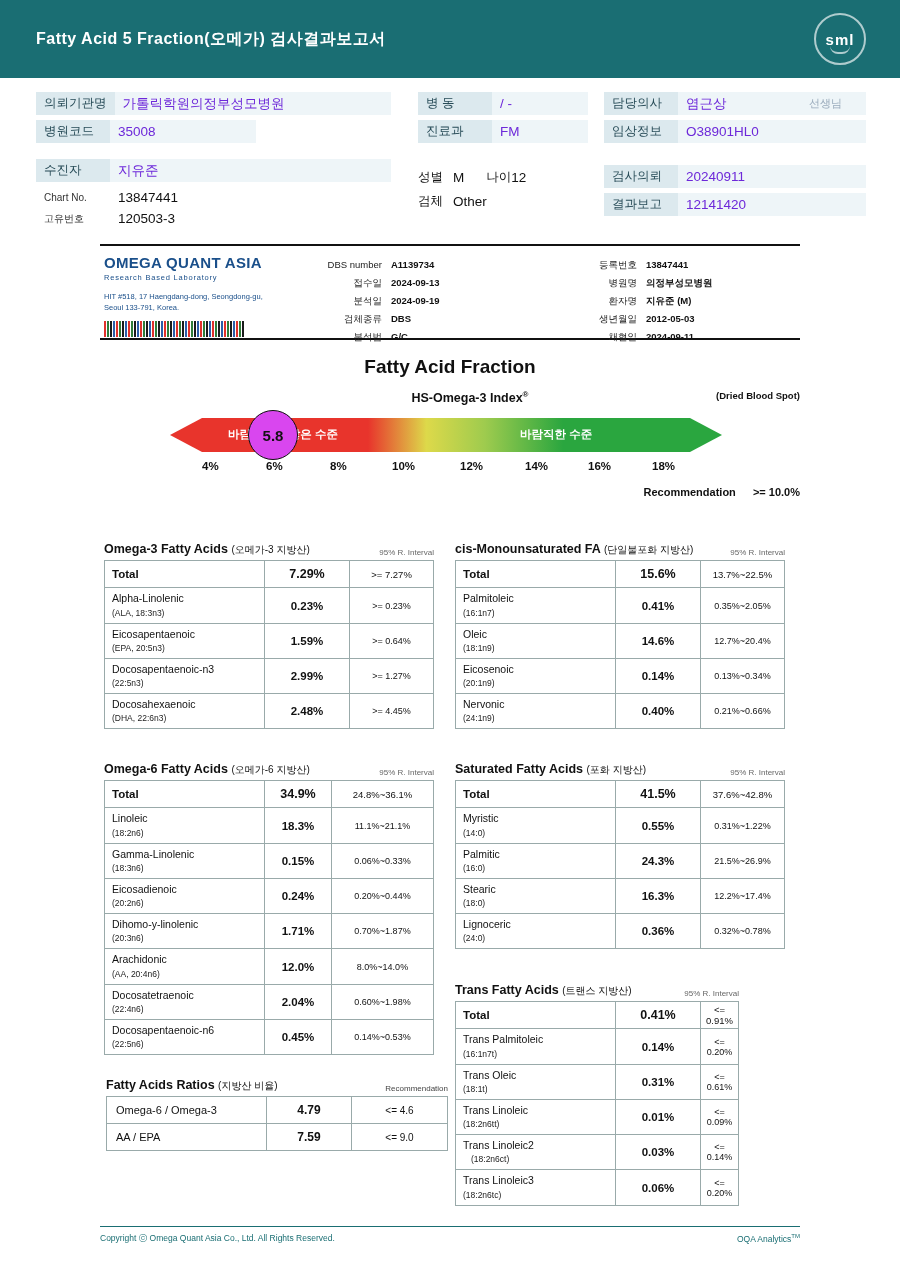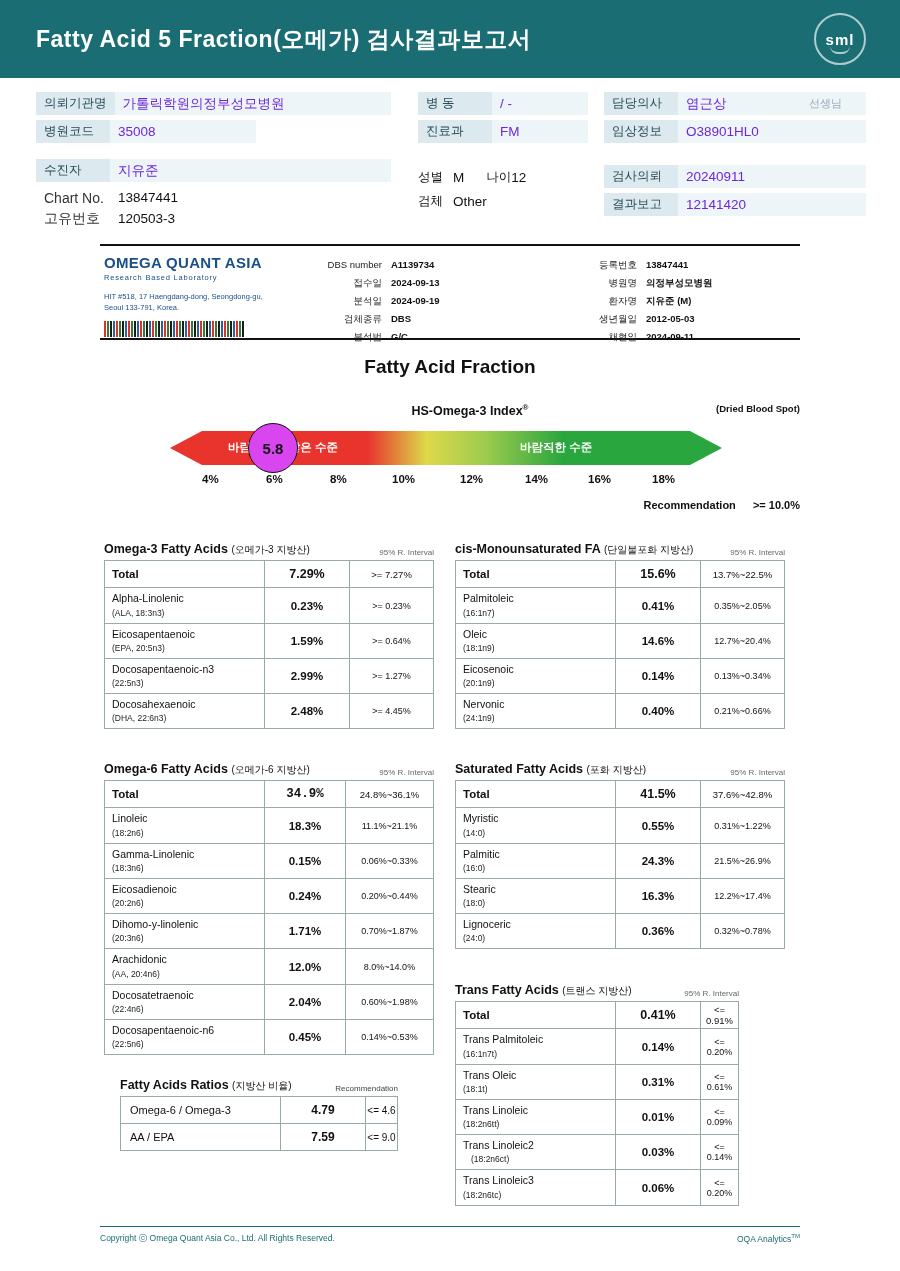--- a/index.html
+++ b/index.html
@@ -15,21 +15,21 @@
 
   
   .hdr {
     height: 78px;
     background: #1a6e73;
     display: flex; align-items: center; justify-content: space-between;
     padding: 0 34px 0 36px;
   }
   .hdr-title {
     color: #ffffff;
-    font-size: 23px;
+    font-size: 16px;
     font-weight: bold;
     letter-spacing: .5px;
   }
   .logo-circle {
     width: 52px; height: 52px; border-radius: 50%;
     border: 2px solid rgba(255,255,255,.65);
     display:flex; align-items:center; justify-content:center;
     color:#fff; font-size:15px; letter-spacing:1px; font-weight:600;
     position: relative;
   }
@@ -54,21 +54,21 @@
   .col1 { position:absolute; left:36px; top:14px; width:355px; }
   .col2 { position:absolute; left:418px; top:14px; width:170px; }
   .col3 { position:absolute; left:604px; top:14px; width:262px; }
 
   .bar { height:23px; display:flex; align-items:center; }
   .bar .lbl { height:23px; line-height:15px; }
   .bar .val { font-size:13.5px; }
   .bar-fill { background:#eef5f8; flex:1; height:23px; display:flex; align-items:center; }
 
   .plainrow { display:flex; align-items:center; height:21px; }
-  .plainrow .pl { width:74px; font-size:14px; color:#333; padding-left:8px;}
+  .plainrow .pl { width:74px; font-size:10px; color:#333; padding-left:8px;}
   .plainrow .pv { font-size:13.5px; padding-left:8px;}
 
   .suffix { color:#9ab; font-size:11px; padding-left:10px; }
 
   
   .labstrip {
     margin: 6px 100px 0 100px;
     border-top:2px solid #111; border-bottom:2px solid #111;
     height: 96px;
     display:flex; align-items:flex-start;
@@ -85,21 +85,21 @@
     background: repeating-linear-gradient(90deg,#e0322c 0 2px,#fff 2px 3.4px,#2f7d3a 3.4px 5px,#fff 5px 6.2px,#1b1b1b 6.2px 8px,#fff 8px 9.4px,#2b5fa8 9.4px 11px,#fff 11px 12px);
   }
   .kv { display:flex; font-size:9.5px; line-height:1.9; }
   .kv .k { color:#222; text-align:right; width:76px; padding-right:9px;}
   .kv .v { color:#111; font-weight:bold; width:118px;}
 
   
   .maintitle { text-align:center; font-size:19px; font-weight:bold; margin-top:16px;}
 
   
-  .gauge-wrap { position:relative; margin-top:25px; height:118px; }
+  .gauge-wrap { position:relative; margin-top:12px; height:118px; }
   .gauge-title { text-align:center; font-size:12.5px; font-weight:bold; margin-left:40px;}
   .gauge-title sup { font-size:8px; }
   .dbs-note { position:absolute; right:100px; top:0; font-size:9.5px; font-weight:bold;}
   .bar-outer { position:absolute; left:170px; top:28px; width:552px; height:34px;}
   .arrow-bar { position:absolute; left:32px; top:0; width:488px; height:34px;
     background: linear-gradient(90deg,#e8342c 0%, #e8342c 34%, #ddd94a 46%, #9ecb4e 58%, #2aa63f 74%, #2aa63f 100%);
   }
   .arrow-left { position:absolute; left:0; top:0; width:0;height:0;
     border-top:17px solid transparent; border-bottom:17px solid transparent; border-right:32px solid #e8342c;}
   .arrow-right { position:absolute; right:0; top:0; width:0;height:0;
@@ -416,21 +416,21 @@
     <div class="tbl-title">
       <span>Omega-6 Fatty Acids</span>
       <span class="ko">(오메가-6 지방산)</span>
     </div>
     <div class="tbl-ri">95% R. Interval</div>
   </div>
   <table>
     <tbody>
         <tr class="total-row">
       <td class="r-name" style="width:160px;">Total</td>
-      <td class="r-val" style="width:81px;font-family:Liberation Mono, monospace;">34.9%</td>
+      <td class="r-val" style="width:67px;">34.9%</td>
       <td class="r-ref">24.8%~36.1%</td>
     </tr>
     <tr>
       <td class="r-name"><span>Linoleic</span><br><span class="sub">(18:2n6)</span></td>
       <td class="r-val">18.3%</td>
       <td class="r-ref">11.1%~21.1%</td>
     </tr>
     <tr>
       <td class="r-name"><span>Gamma-Linolenic</span><br><span class="sub">(18:3n6)</span></td>
       <td class="r-val">0.15%</td>
@@ -541,21 +541,21 @@
     </tr>
     <tr>
       <td class="r-name"><span>Trans Linoleic3</span><br><span class="sub">(18:2n6tc)</span></td>
       <td class="r-val">0.06%</td>
       <td class="r-ref">&lt;= 0.20%</td>
     </tr>
   </tbody>
     </table>
 </div>
 
-<div class="tbl-block" style="left:120px; top:1078px; width:278px;">
+<div class="tbl-block" style="left:106px; top:1078px; width:342px;">
   <div class="tbl-head">
     <div class="tbl-title">
       <span>Fatty Acids Ratios</span>
       <span class="ko">(지방산 비율)</span>
     </div>
     <div class="reco-lab">Recommendation</div>
   </div>
   <table>
     <tbody>
         <tr>

